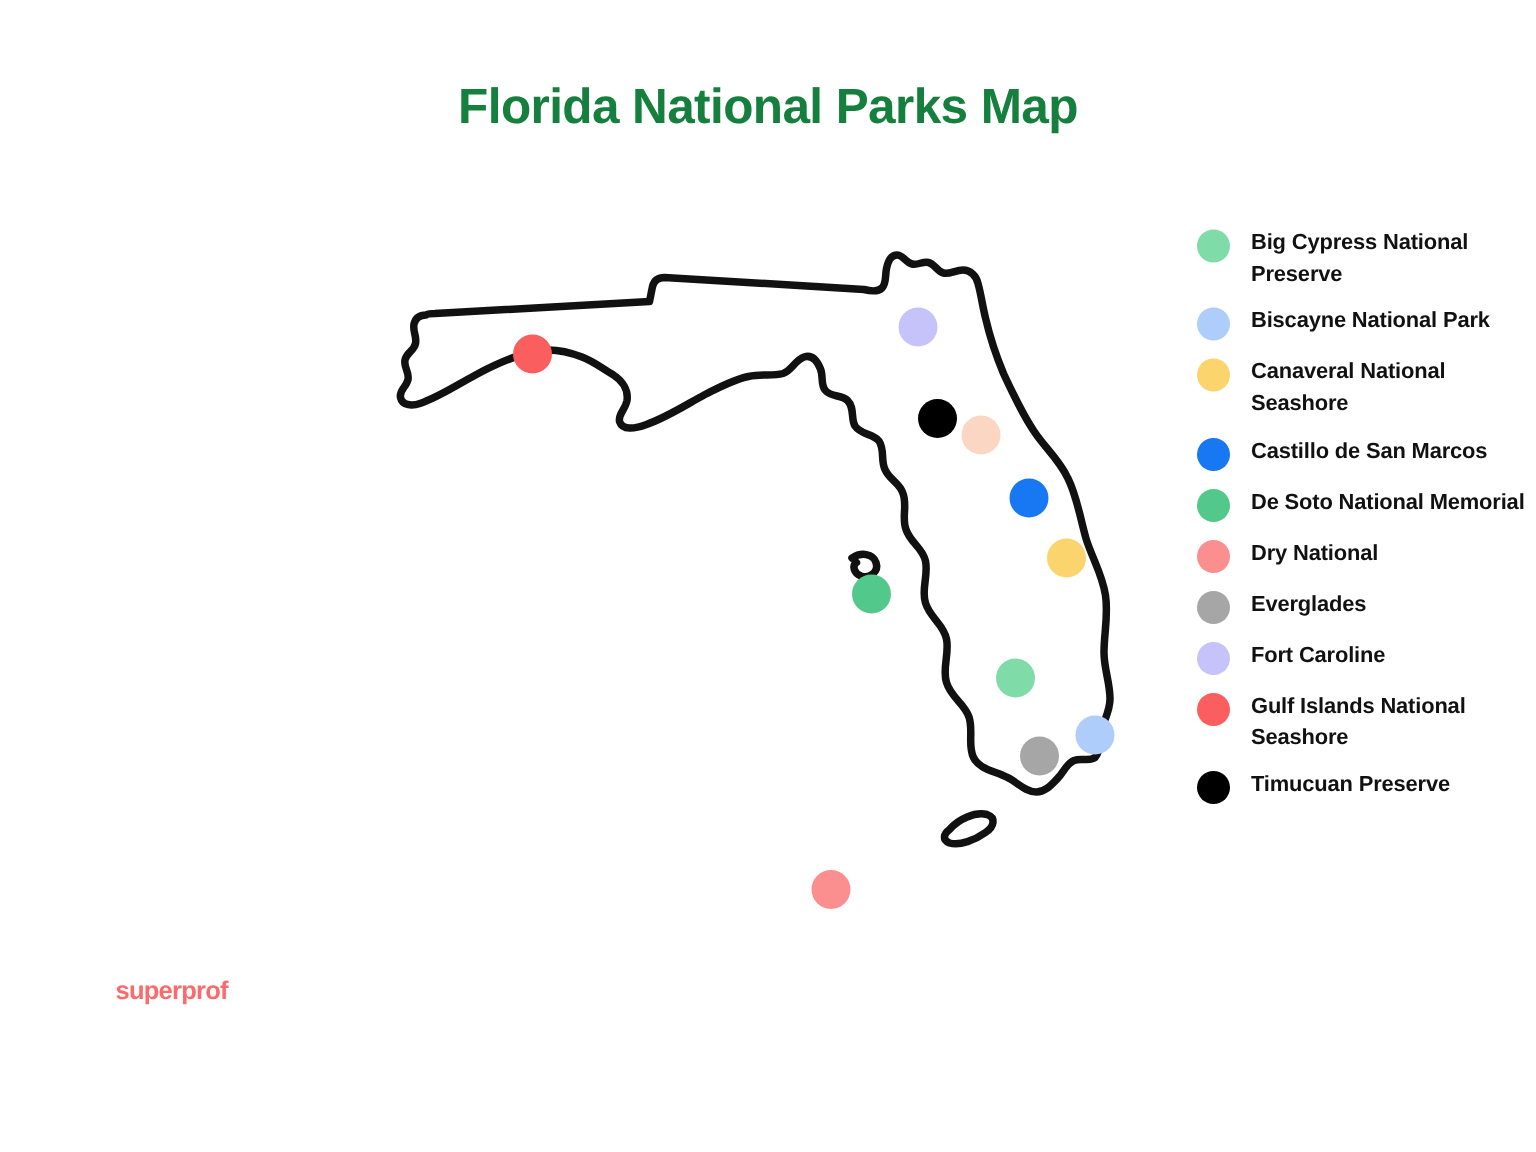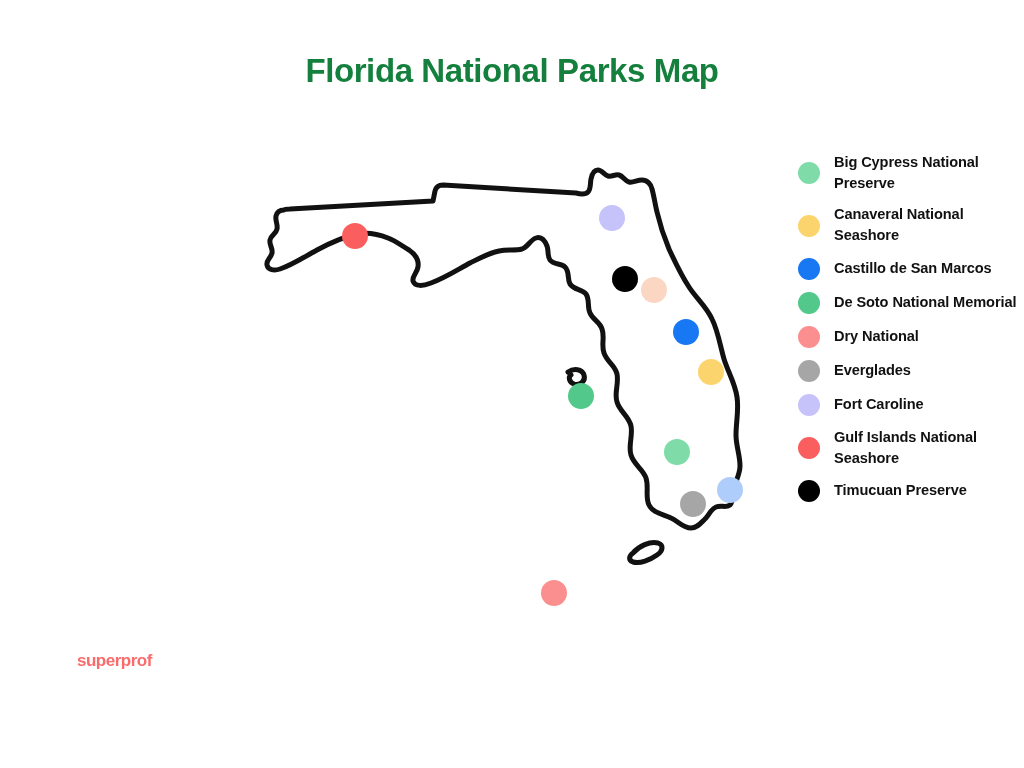--- a/index.html
+++ b/index.html
@@ -53,21 +53,21 @@
 
   
   #legend {
     position: absolute;
     left: 798px;
     top: 152px;
     width: 226px;
   }
   .legend-item {
     display: flex;
-    align-items: center;
+    align-items: flex-start;
     margin-bottom: 11px;
   }
   .legend-swatch {
     flex: 0 0 auto;
     width: 22px;
     height: 22px;
     border-radius: 50%;
     margin-top: 1px;
   }
   .legend-label {
@@ -115,20 +115,24 @@
   <span class="map-dot" style="width: 26px; height: 26px; left: 115px; top: 86px; background: rgb(251, 94, 94);"></span>
   <span class="map-dot" style="width: 26px; height: 26px; left: 385px; top: 129px; background: rgb(0, 0, 0);"></span>
 </div>
 
 <div id="legend">
   <div class="legend-item">
     <span class="legend-swatch" style="background: rgb(127, 220, 169);"></span>
     <span class="legend-label">Big Cypress National Preserve</span>
   </div>
   <div class="legend-item">
+    <span class="legend-swatch" style="background: rgb(174, 205, 250);"></span>
+    <span class="legend-label">Biscayne National Park</span>
+  </div>
+  <div class="legend-item">
     <span class="legend-swatch" style="background: rgb(251, 212, 109);"></span>
     <span class="legend-label">Canaveral National Seashore</span>
   </div>
   <div class="legend-item">
     <span class="legend-swatch" style="background: rgb(24, 119, 242);"></span>
     <span class="legend-label">Castillo de San Marcos</span>
   </div>
   <div class="legend-item">
     <span class="legend-swatch" style="background: rgb(82, 201, 138);"></span>
     <span class="legend-label">De Soto National Memorial</span>

